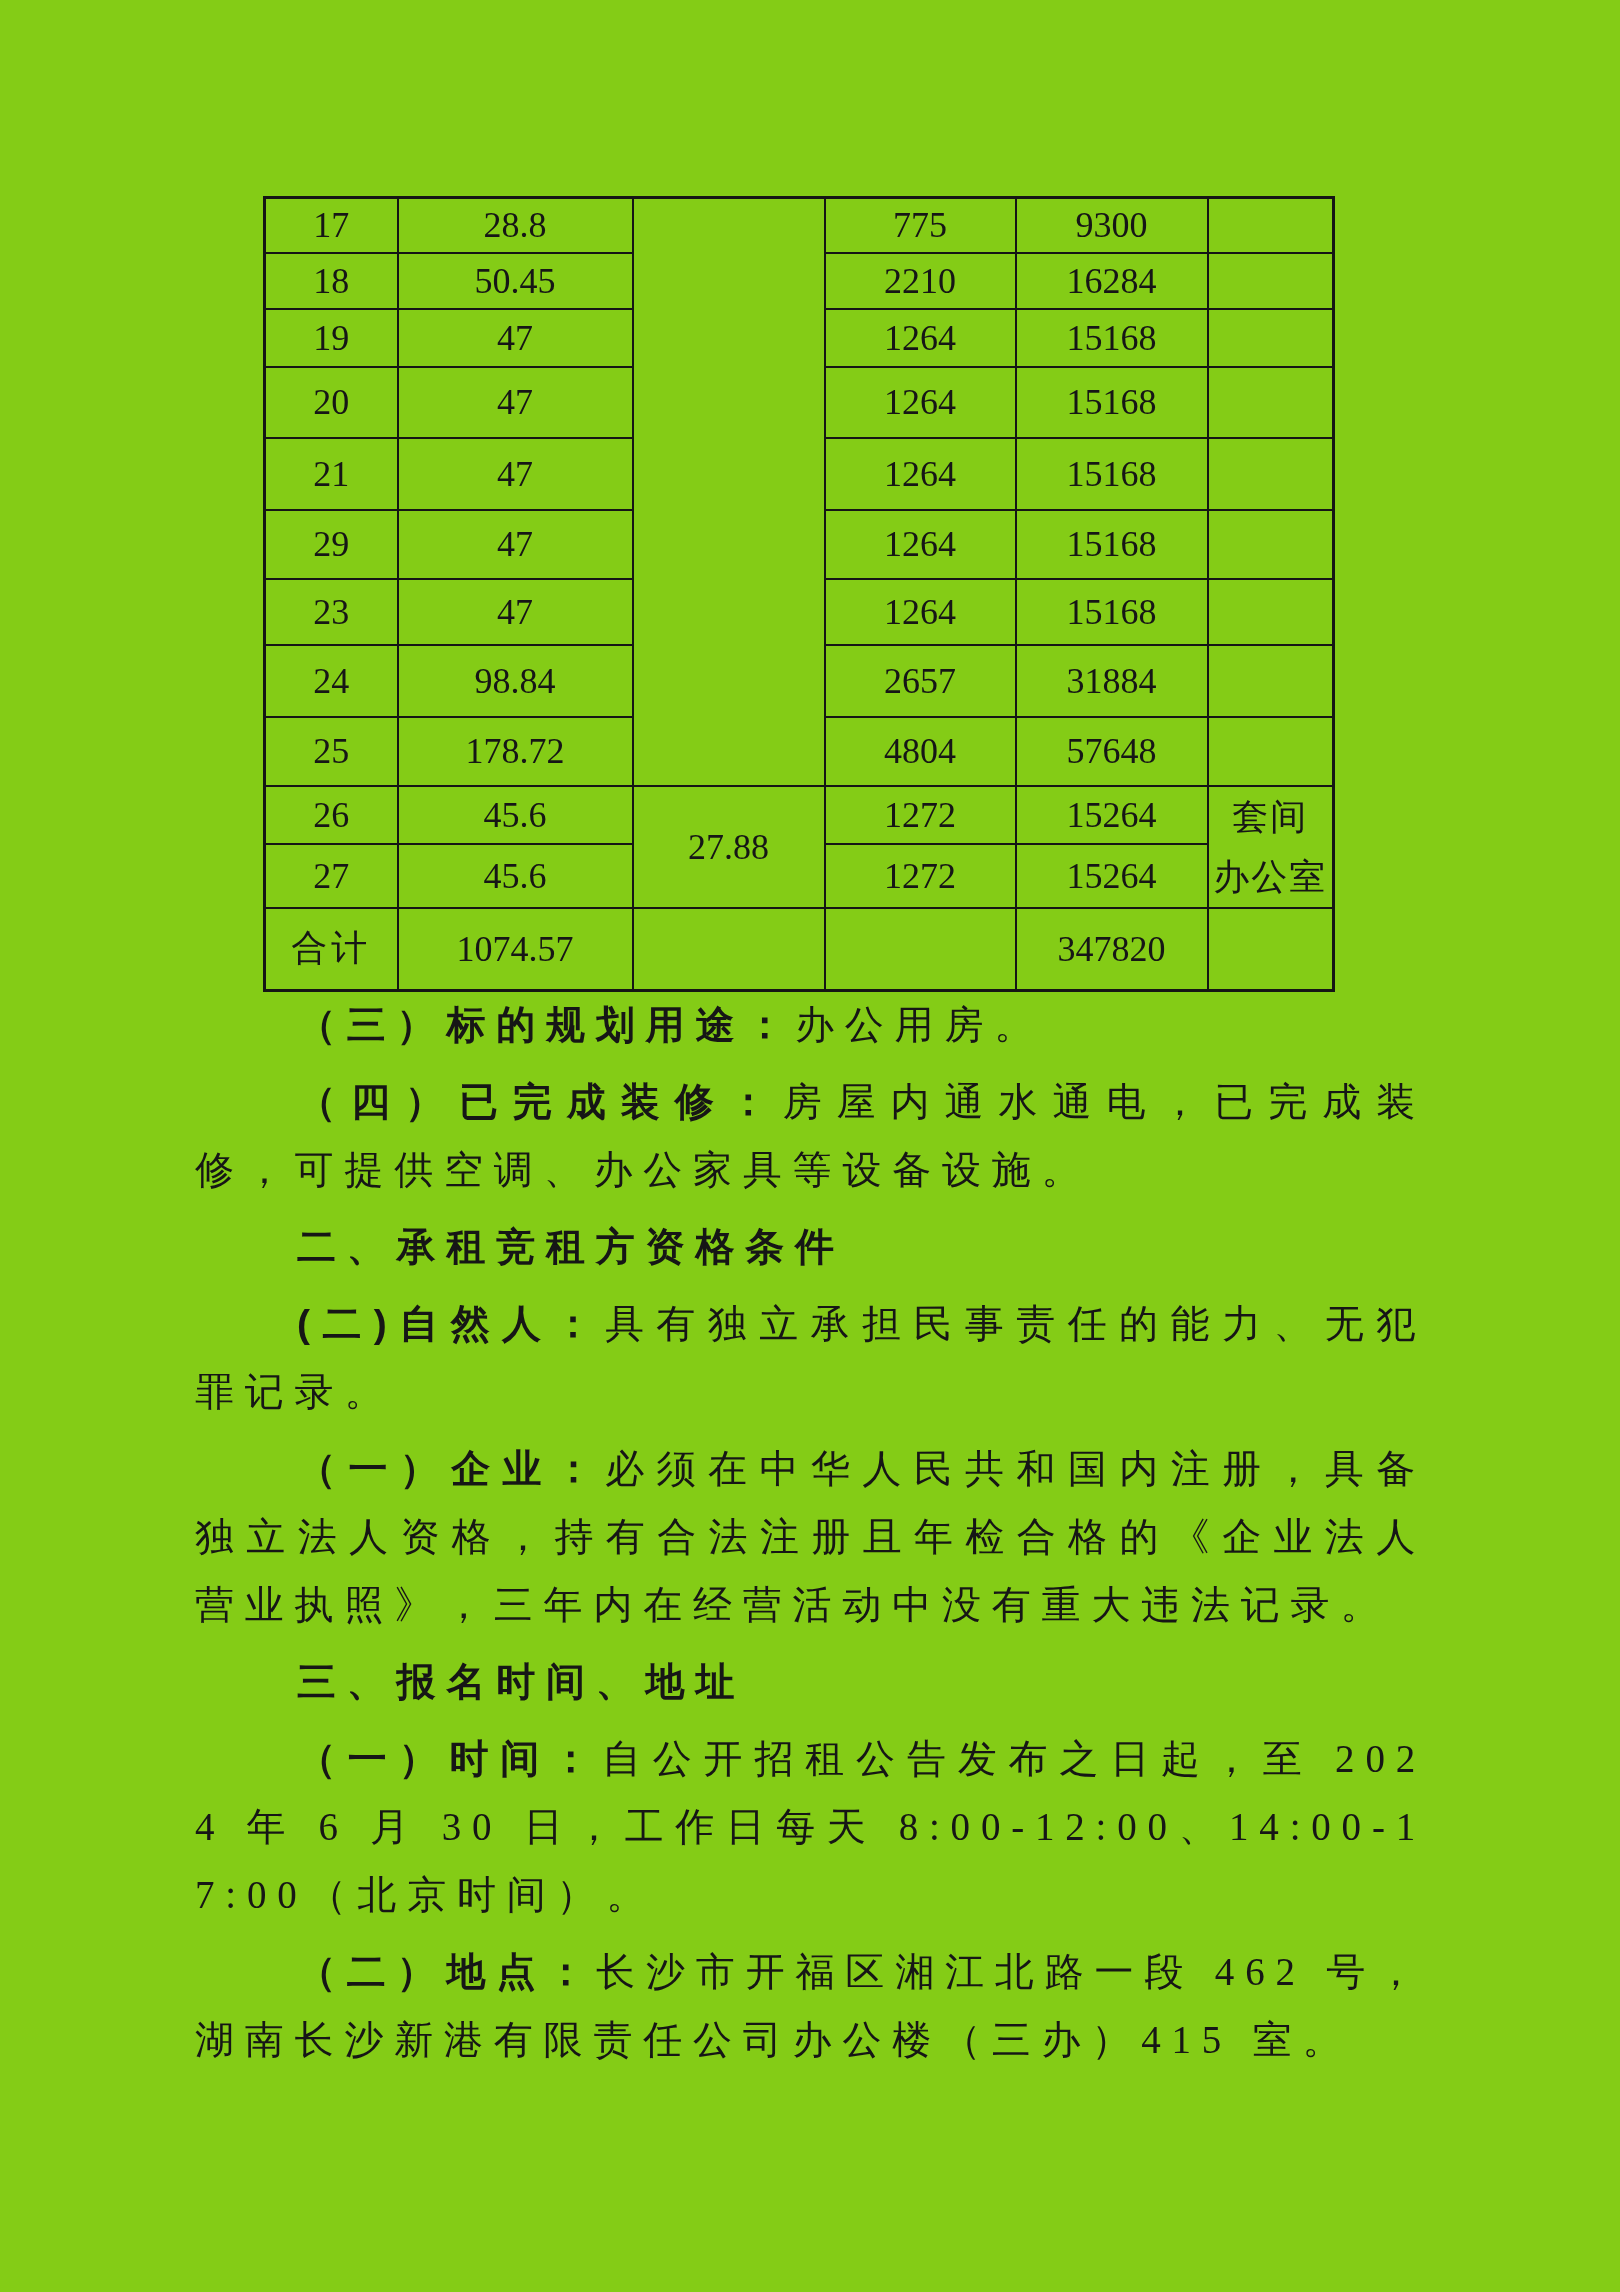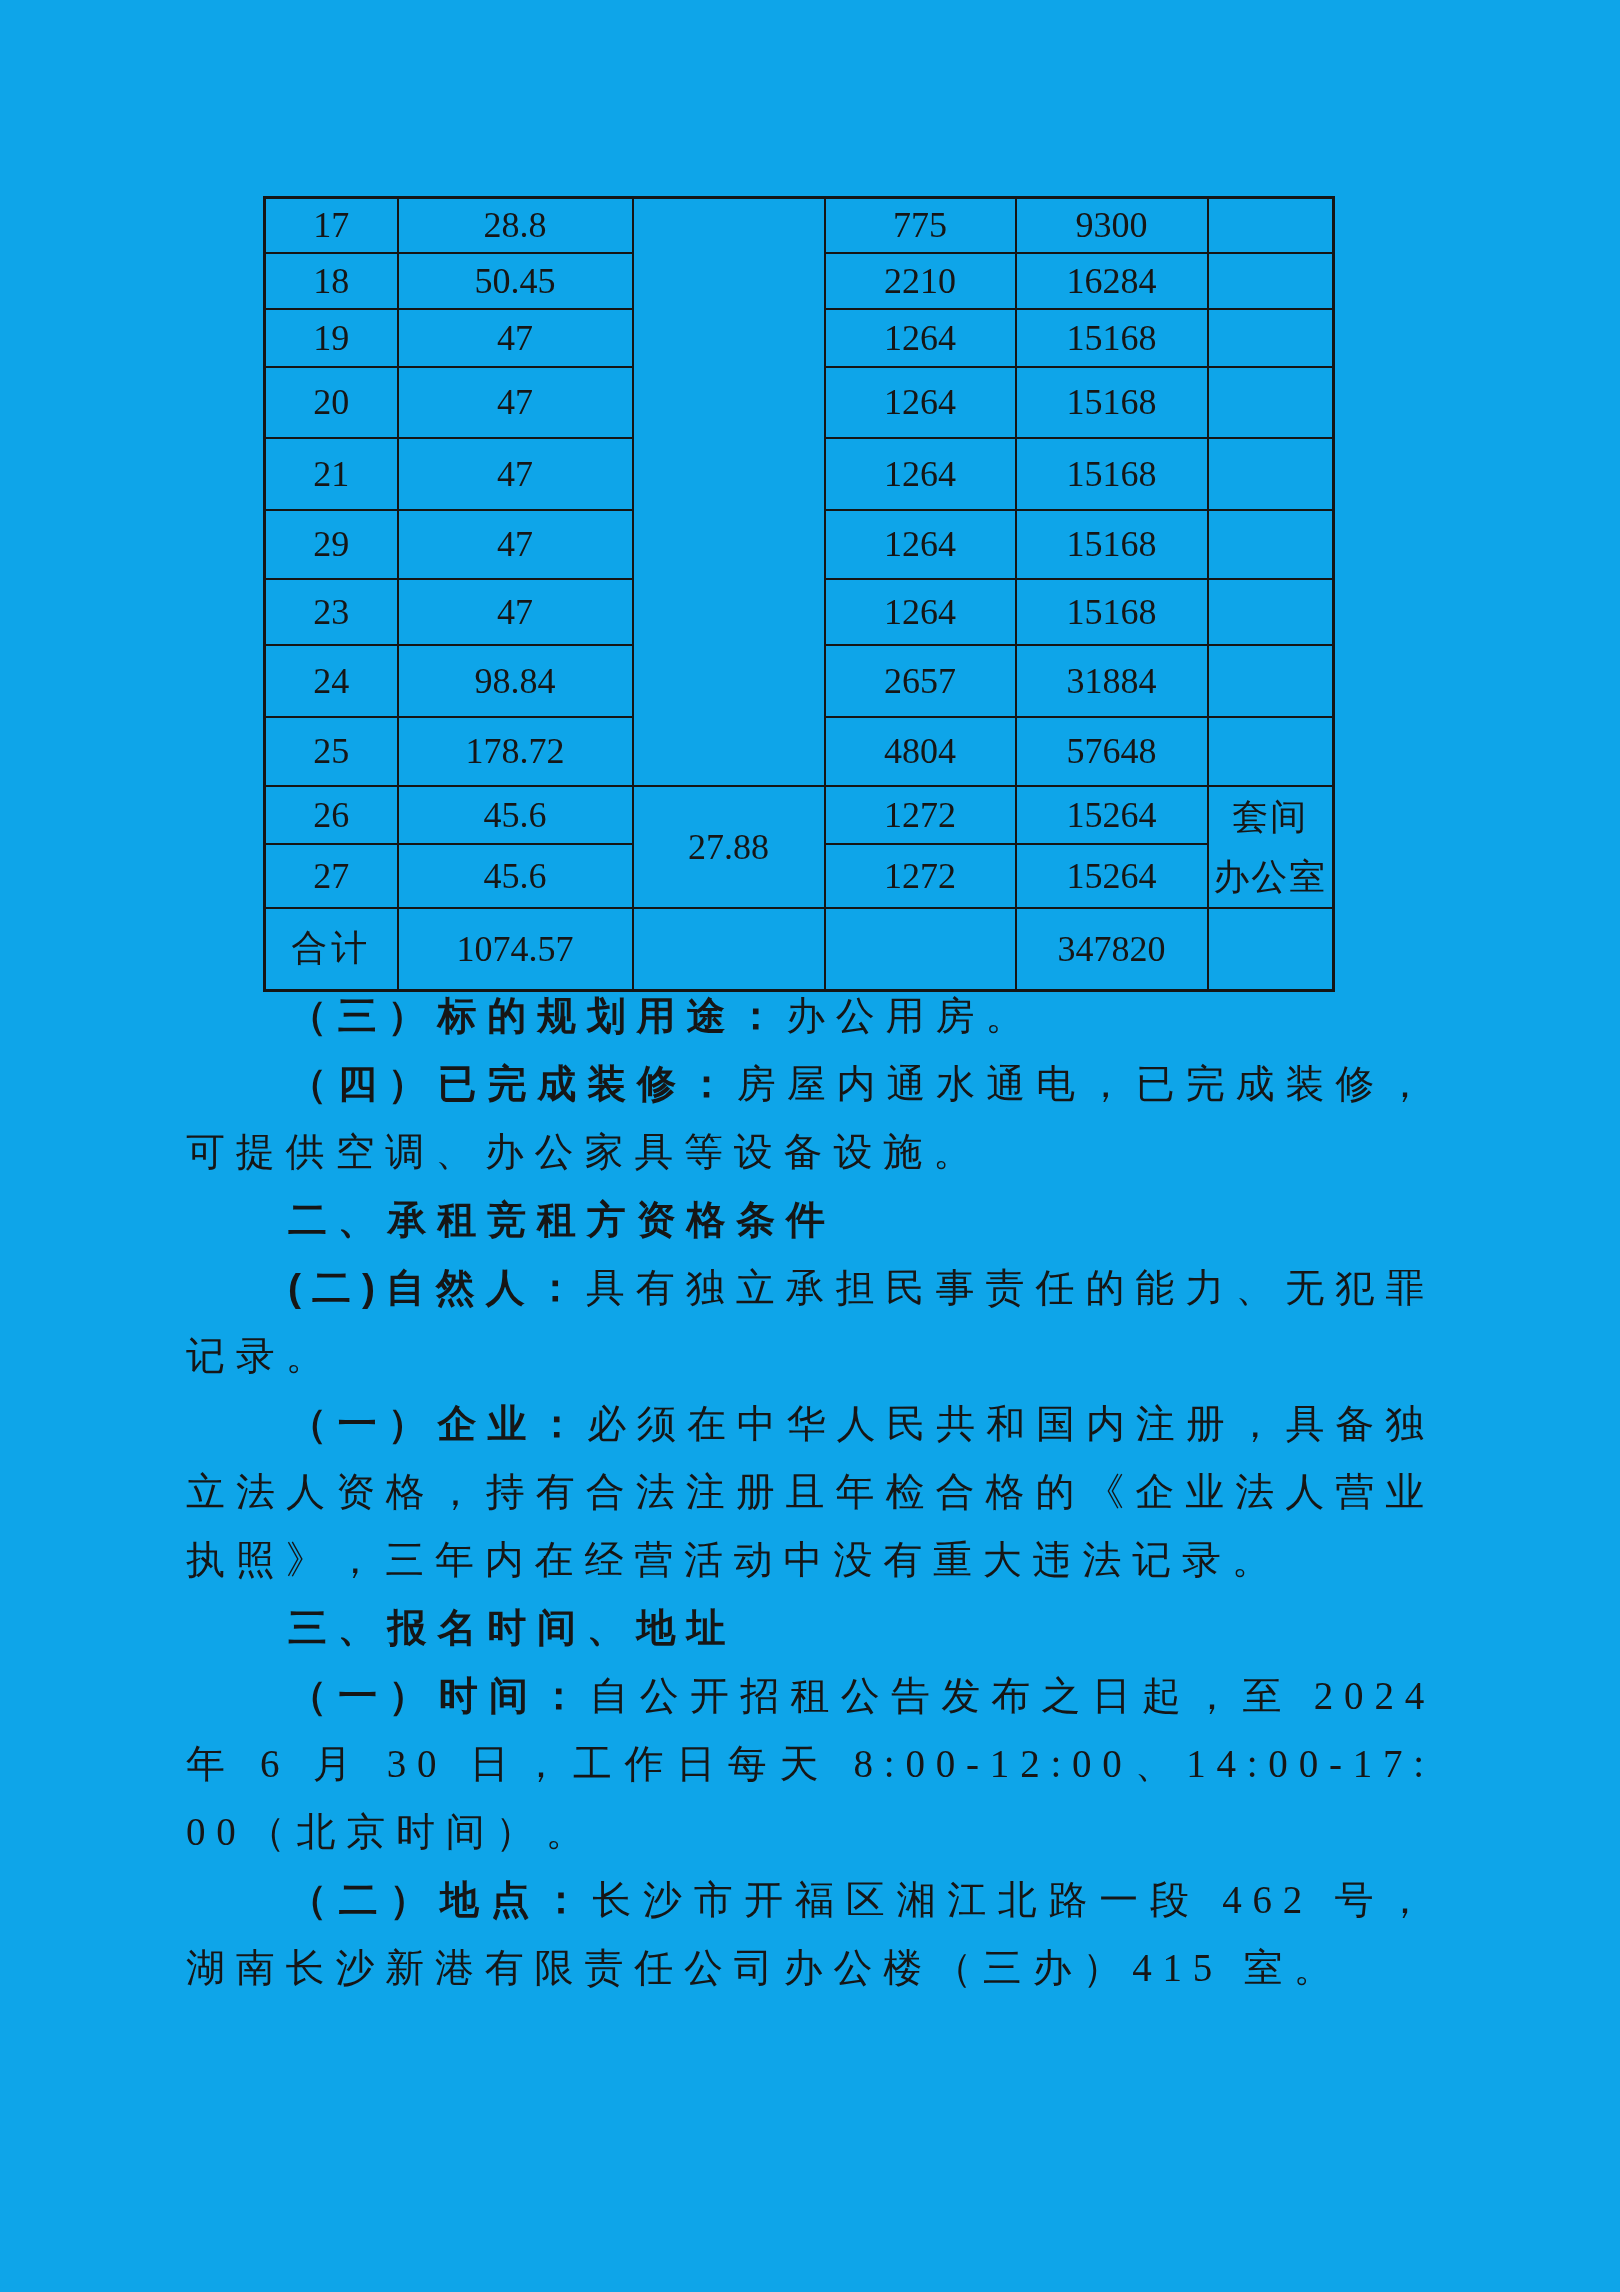--- a/index.html
+++ b/index.html
@@ -1,20 +1,20 @@
 <!DOCTYPE html>
 <html lang="zh"><head>
 <meta charset="utf-8">
 <style>
   html,body{margin:0;padding:0;background:#ffffff;}
   .page{
     position:relative;
     width:1620px;
     height:2293px;
-    background:#0ea5e9;
+    background:#84cc16;
     font-family:"Liberation Serif","DejaVu Serif",serif;
     color:#161616;
     overflow:hidden;
   }
   
   table.listing{
     position:absolute;
     top:196px;
     left:263px;
     width:1070px;
@@ -38,21 +38,21 @@
   }
   td.total-label{letter-spacing:3.9px;font-family:Liberation Serif, serif;}
   
   .content{
     position:absolute;
     left:186px;
     width:1249px;
     top:982px;
   }
   .content p{
-    margin:0;
+    margin:9px;
     font-size:39px;
     line-height:68px;
     letter-spacing:10.8px;
     text-align:justify;
     text-indent:102px;
     word-break:break-all;
   }
   .b{
     font-weight:700;
     font-family:"Liberation Sans","DejaVu Sans",sans-serif;

